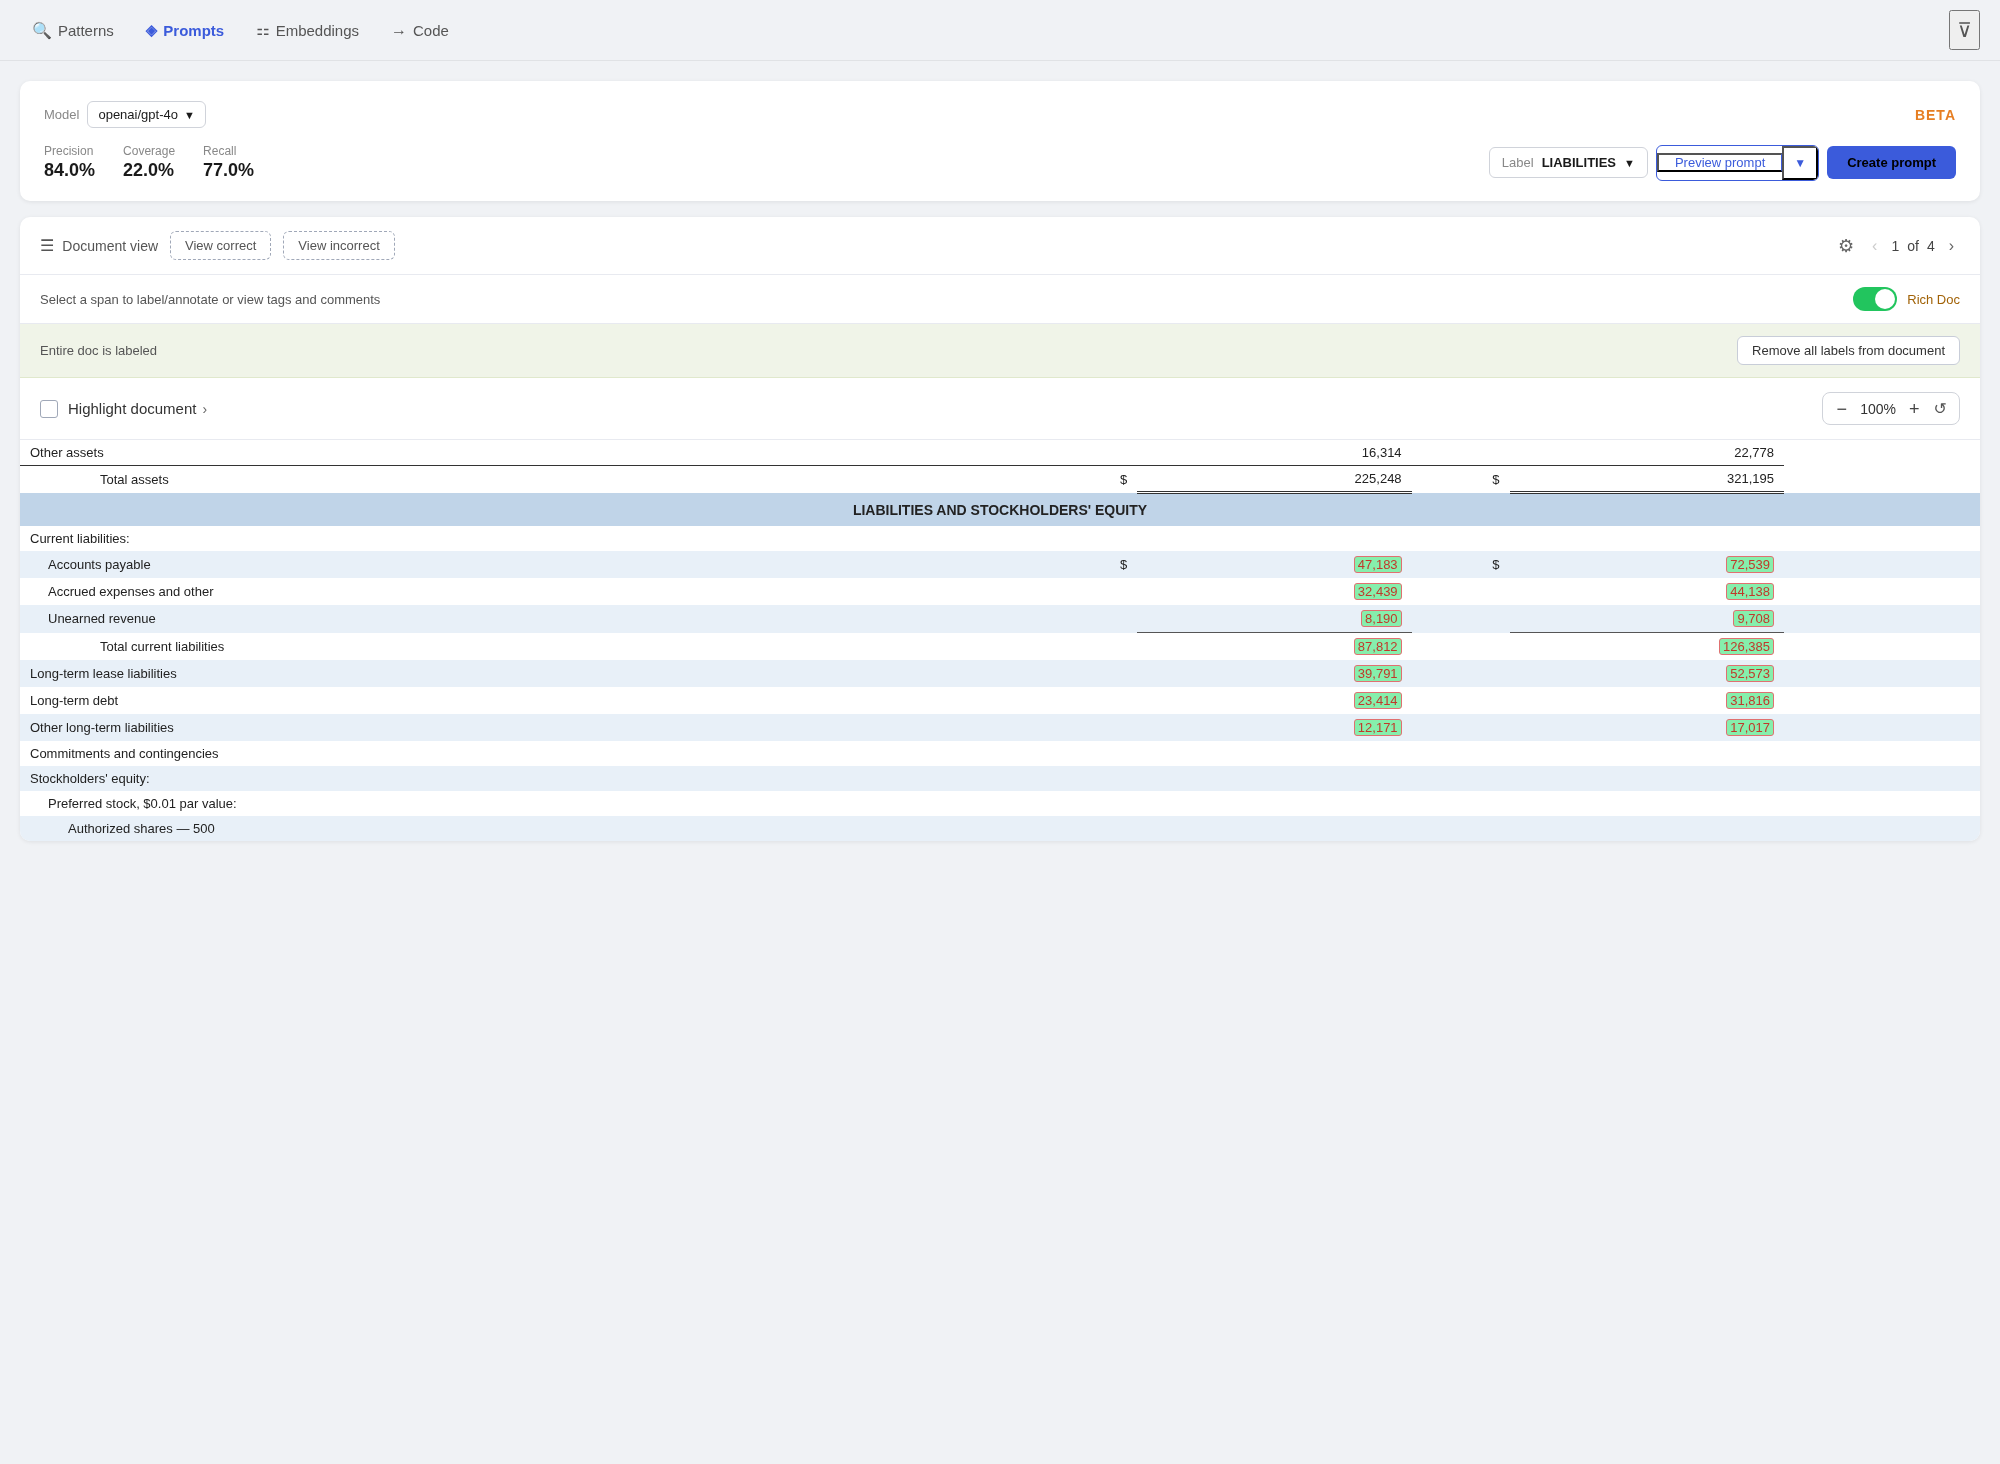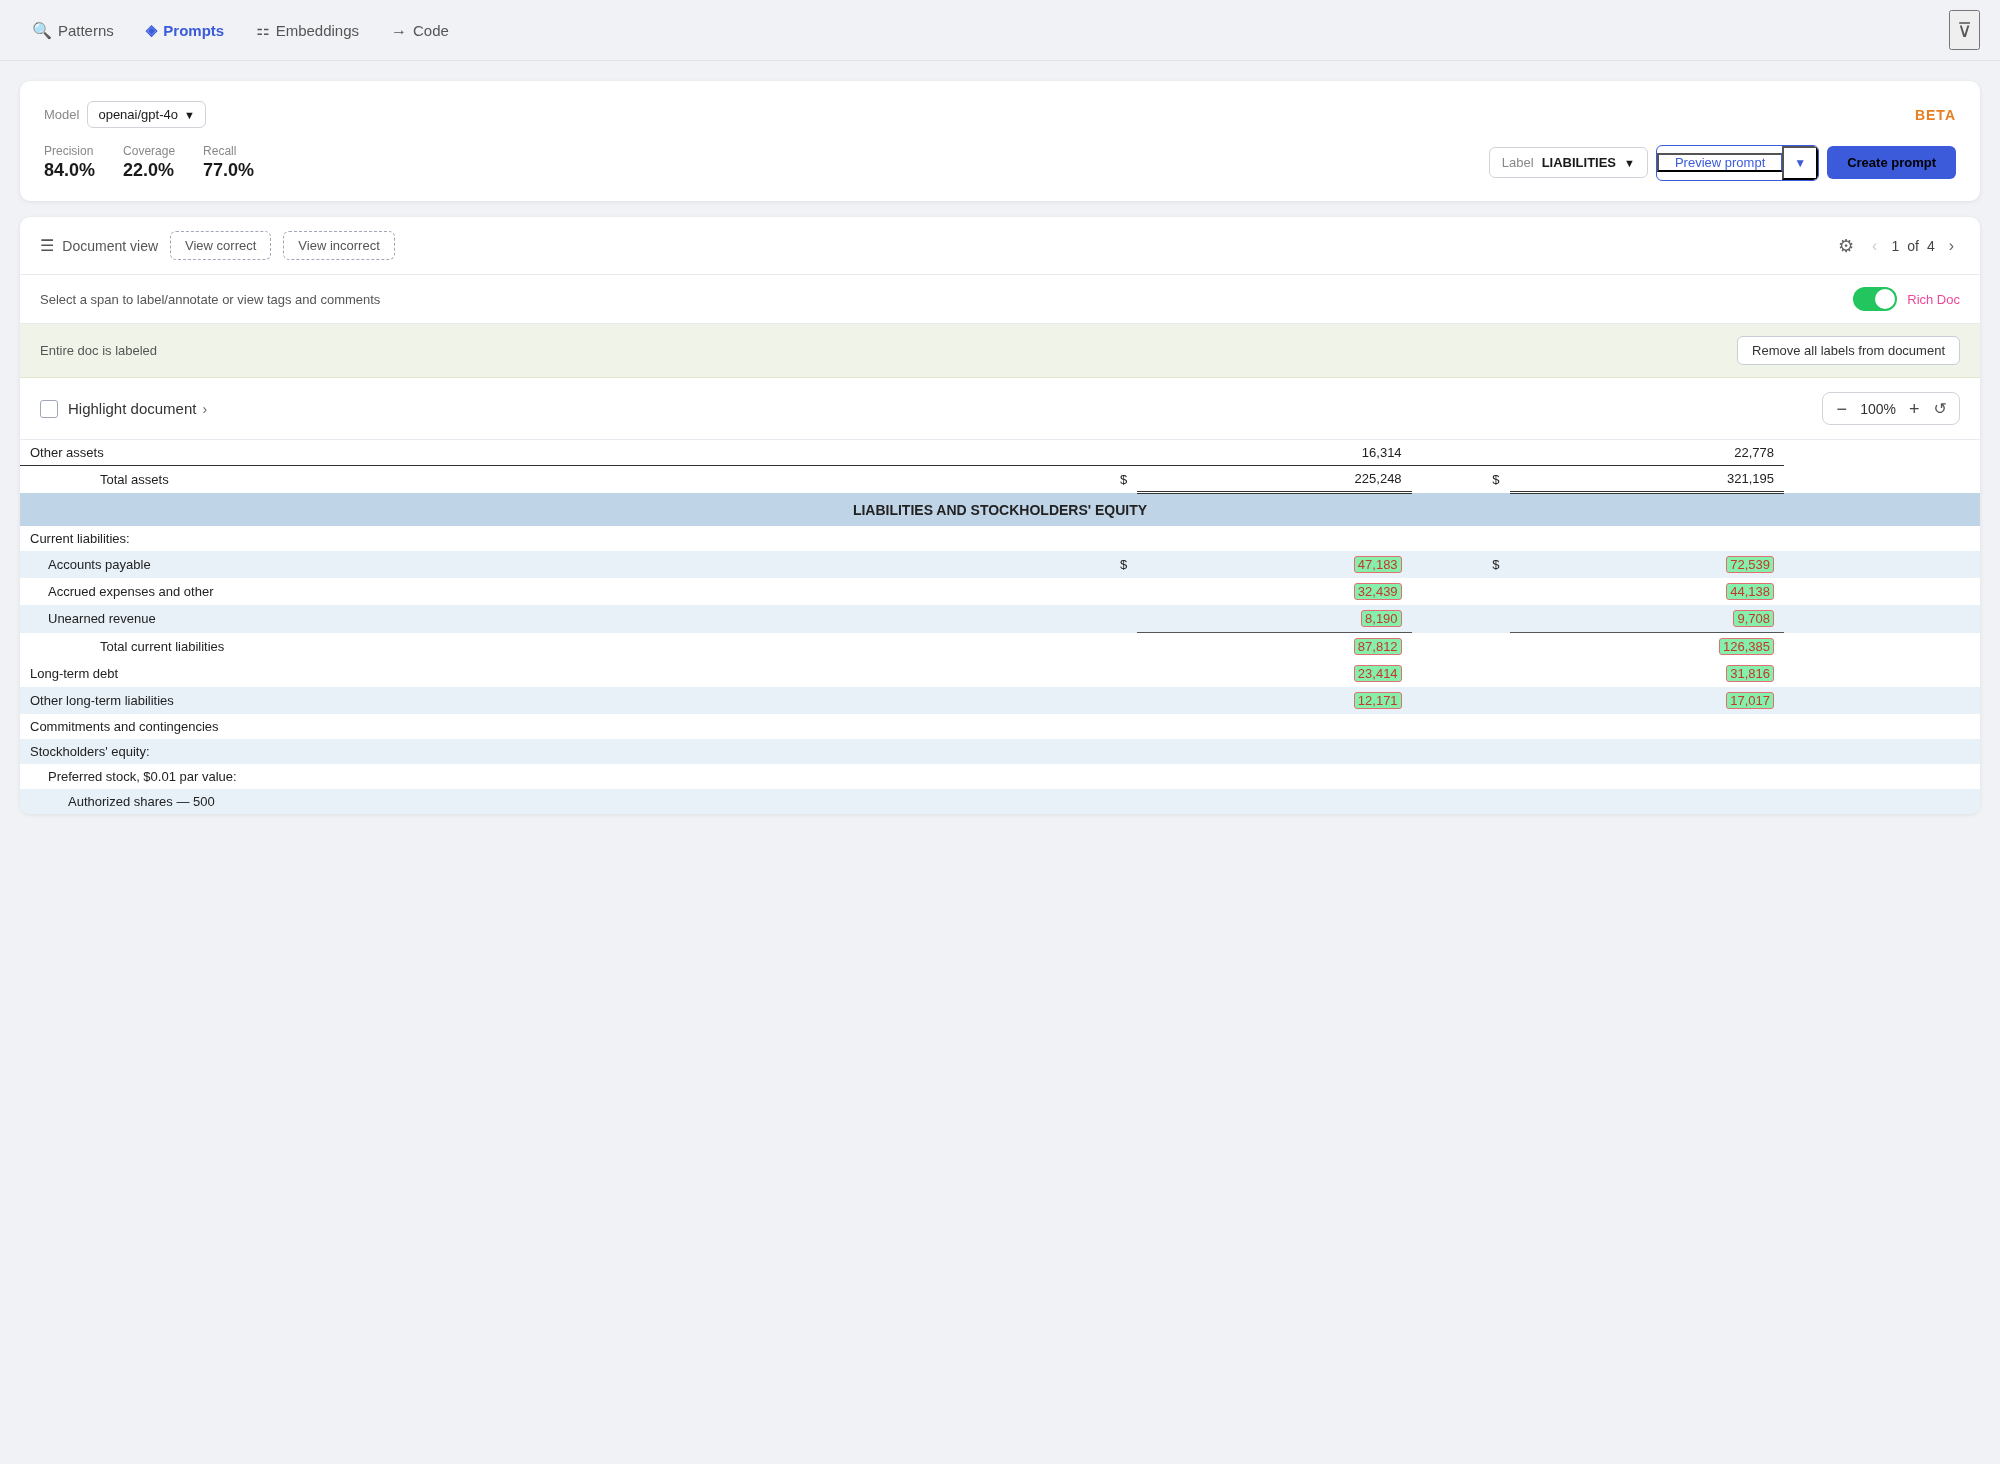--- a/index.html
+++ b/index.html
@@ -274,21 +274,21 @@
       position: absolute;
       right: 2px;
       top: 2px;
       width: 20px;
       height: 20px;
       background: #fff;
       border-radius: 50%;
     }
     .toggle-label {
       font-size: 13px;
-      color: #ec4899;
+      color: #a16207;
     }
 
     
     .labeled-banner {
       display: flex;
       align-items: center;
       background: #f0f4e8;
       padding: 12px 20px;
       border-bottom: 1px solid #e0e8cc;
     }
@@ -598,20 +598,28 @@
 
           <tr class="row-white">
             <td style="padding-left:80px;">Total current liabilities</td>
             <td class="num-cell"></td>
             <td class="num-cell"><span class="labeled-num">87,812</span></td>
             <td class="num-cell"></td>
             <td class="num-cell"><span class="labeled-num">126,385</span></td>
             <td></td>
           </tr>
 
+          <tr class="row-light">
+            <td>Long-term lease liabilities</td>
+            <td class="num-cell"></td>
+            <td class="num-cell"><span class="labeled-num">39,791</span></td>
+            <td class="num-cell"></td>
+            <td class="num-cell"><span class="labeled-num">52,573</span></td>
+            <td></td>
+          </tr>
 
           <tr class="row-white">
             <td>Long-term debt</td>
             <td class="num-cell"></td>
             <td class="num-cell"><span class="labeled-num">23,414</span></td>
             <td class="num-cell"></td>
             <td class="num-cell"><span class="labeled-num">31,816</span></td>
             <td></td>
           </tr>
 

